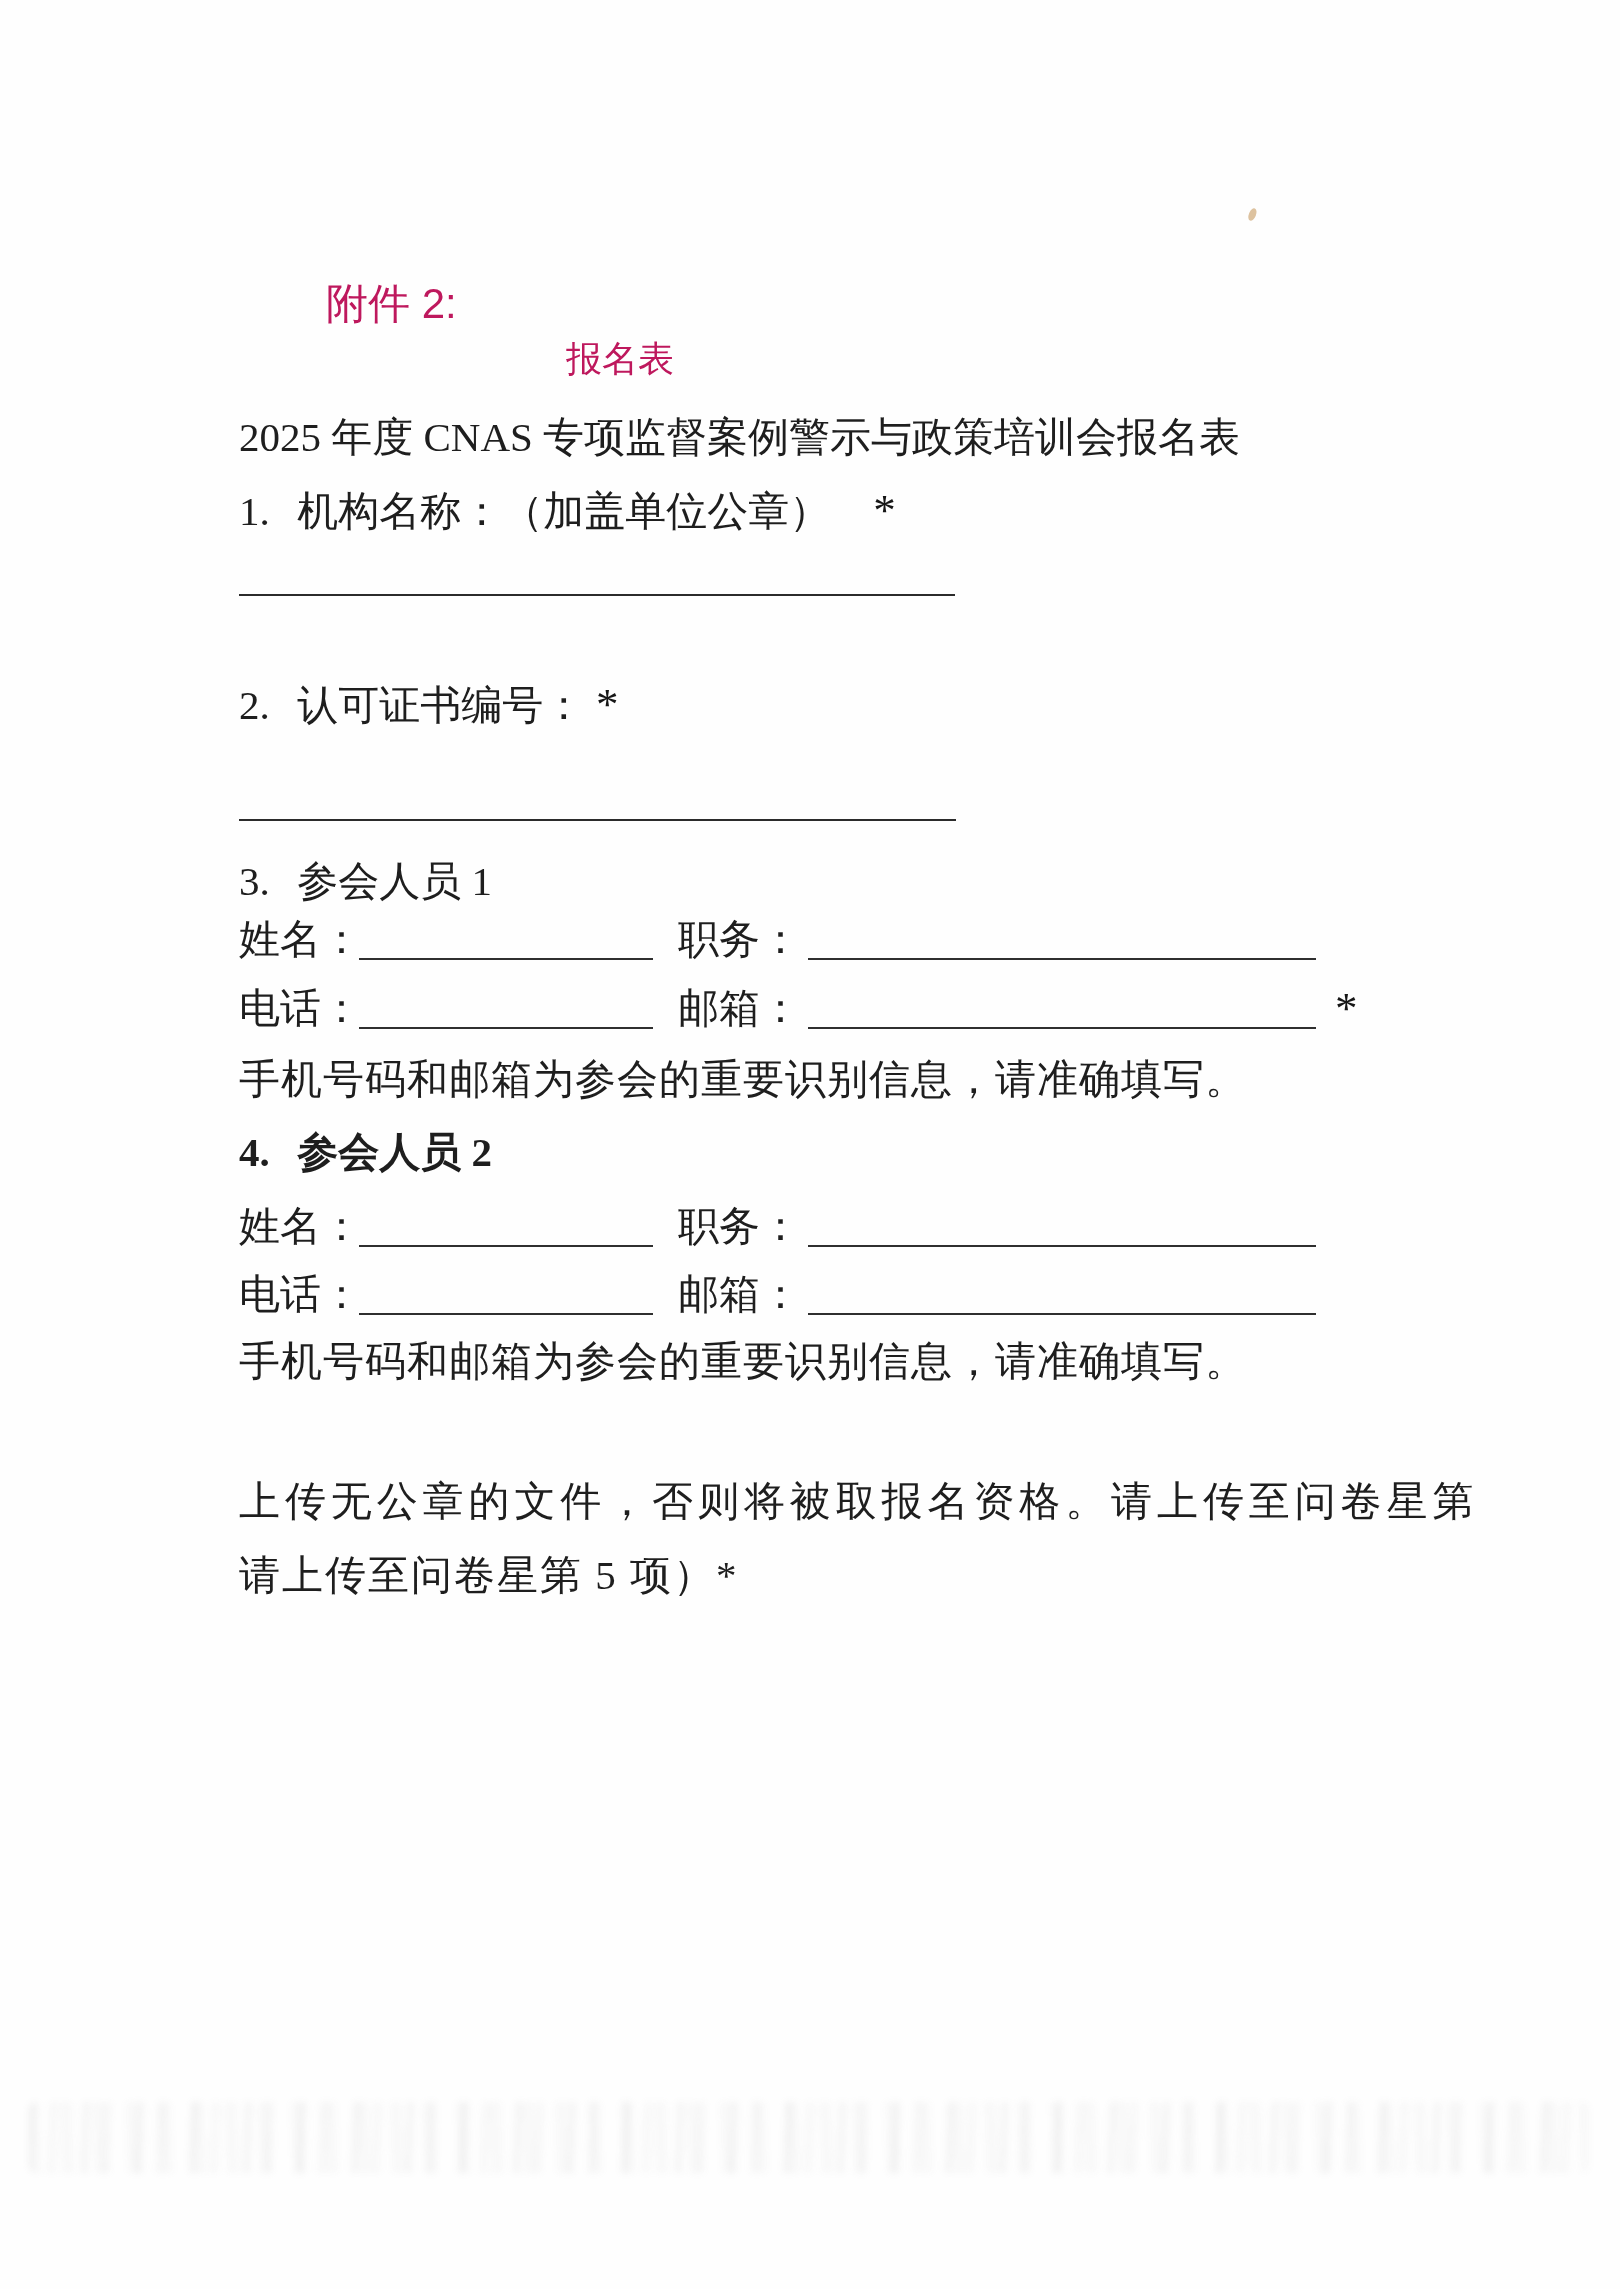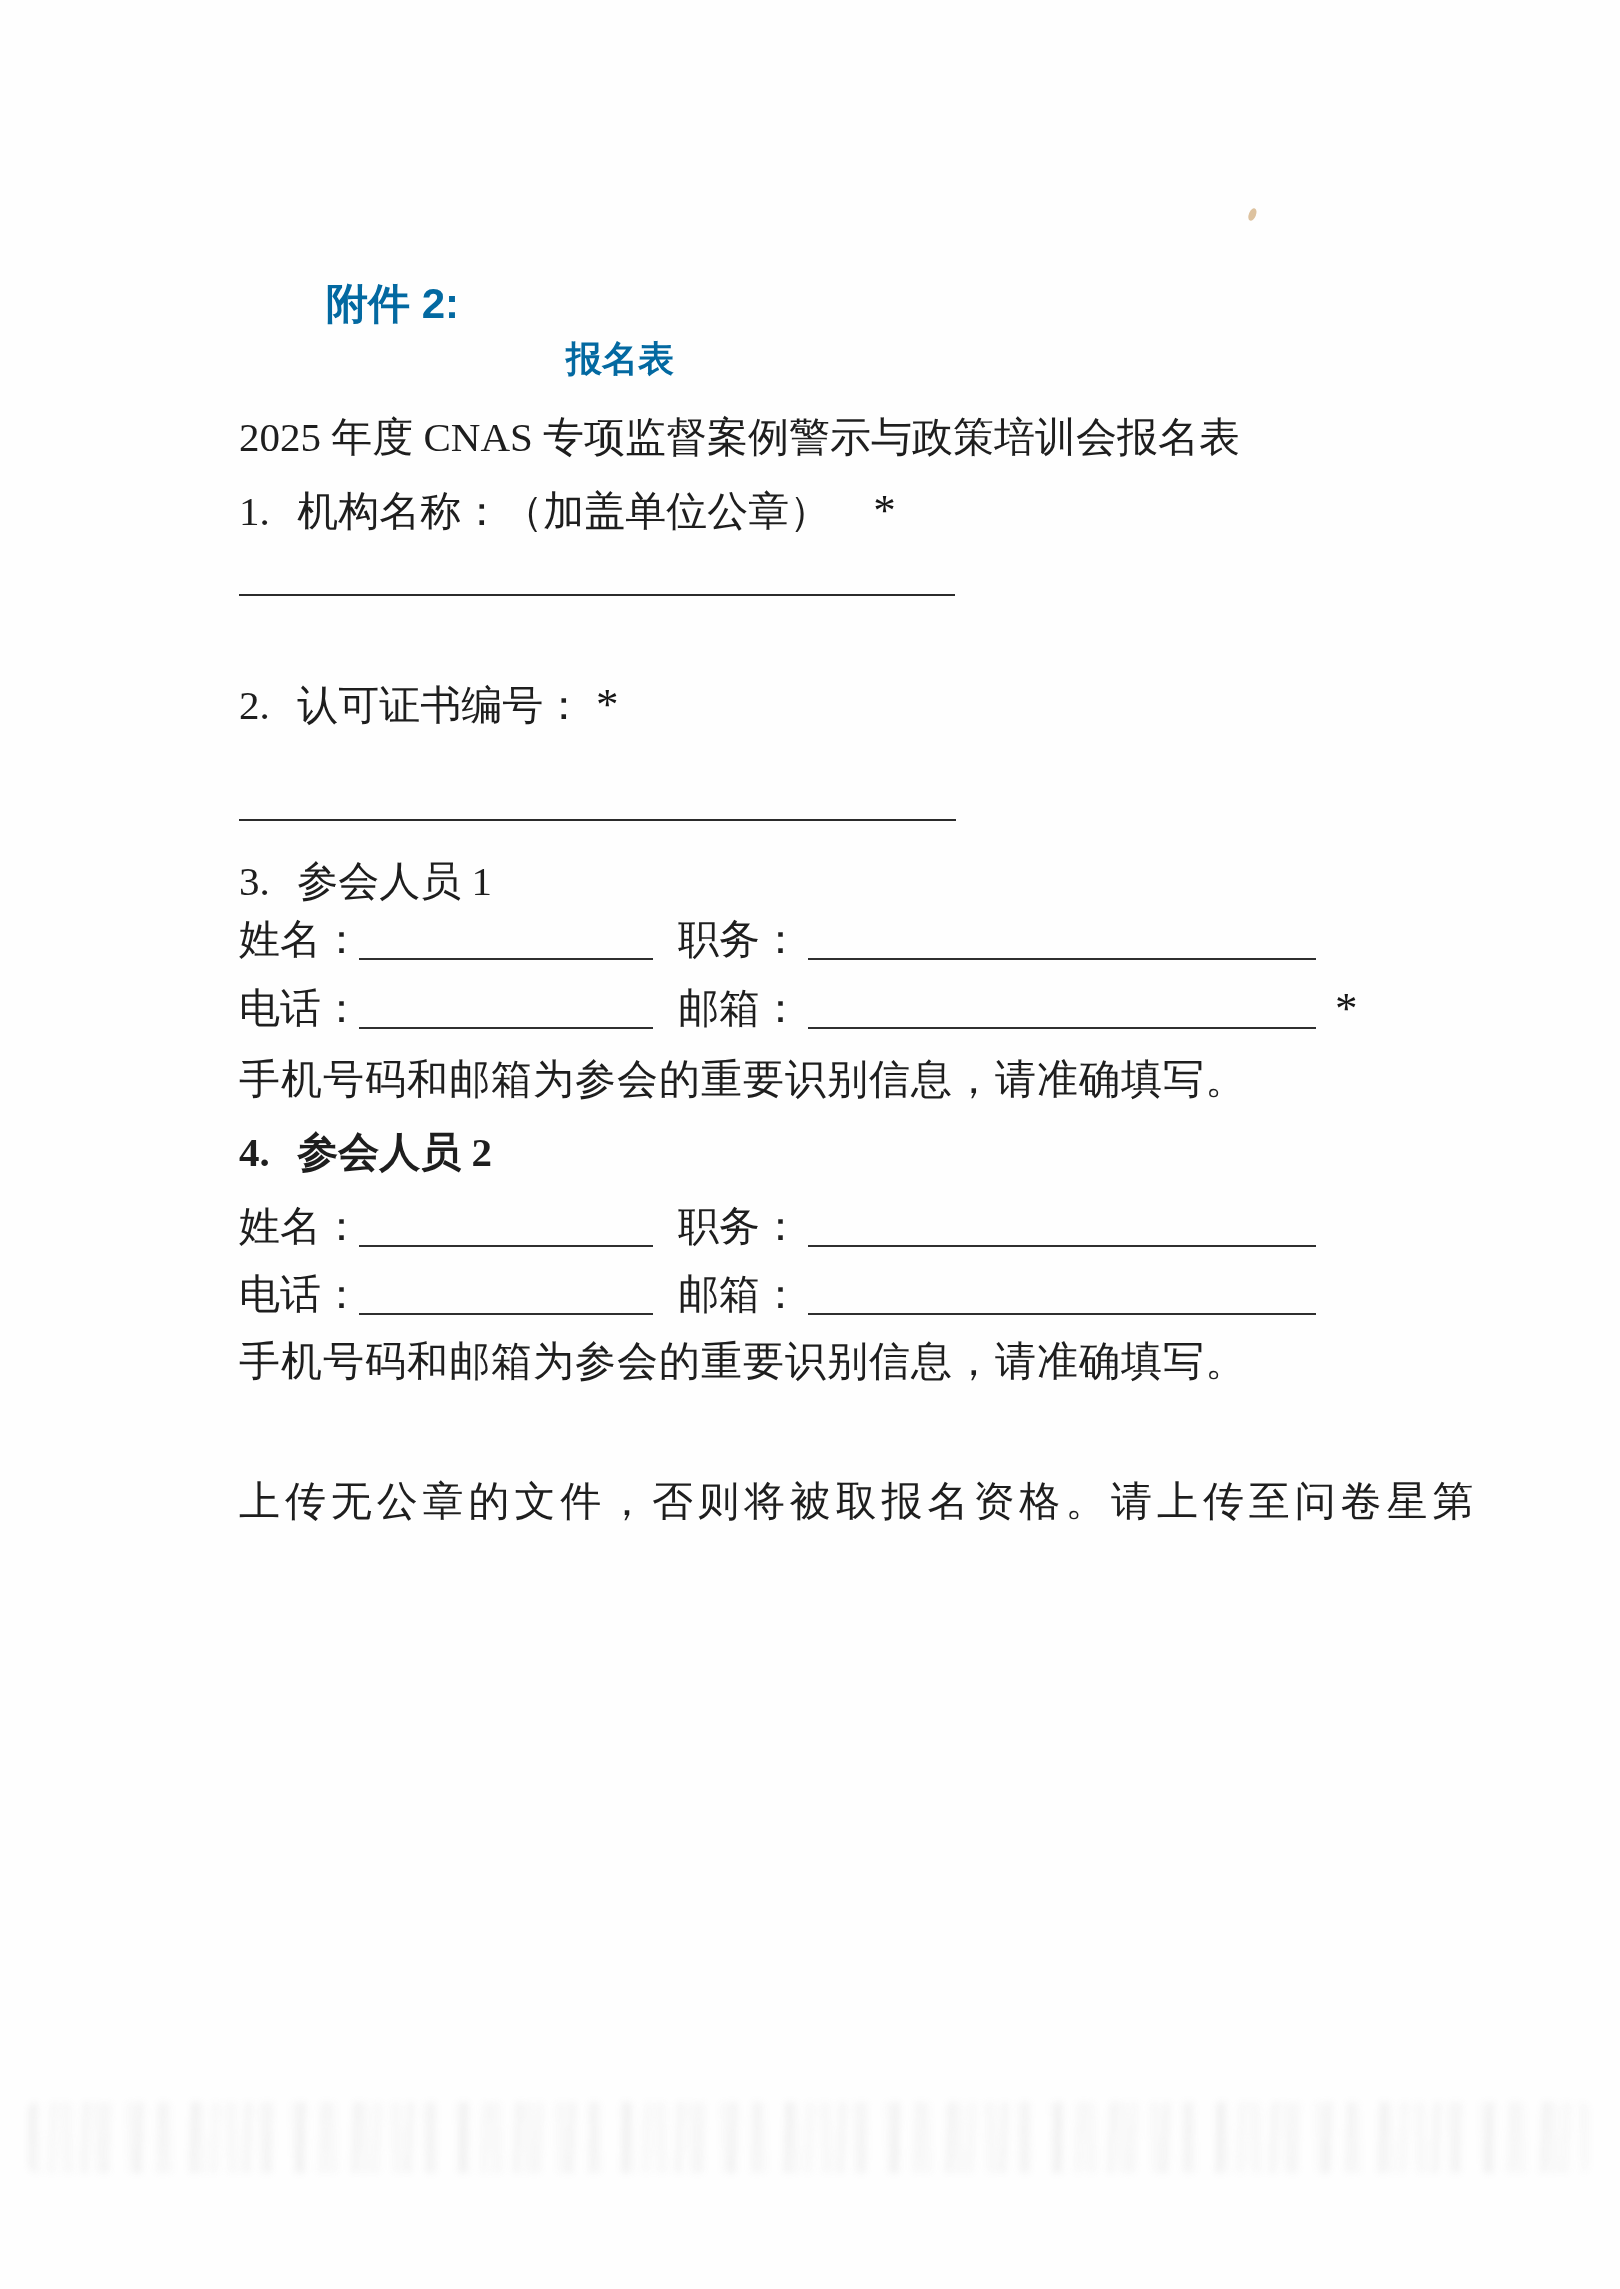--- a/index.html
+++ b/index.html
@@ -12,22 +12,22 @@
     width: 1620px;
     height: 2290px;
     background: #fefefe;
     overflow: hidden;
     font-family: "Liberation Serif", serif;
     color: #1c1c1c;
   }
   .abs { position: absolute; }
   .heading {
     font-family: "Liberation Sans", sans-serif;
-    font-weight: bold;
-    color: #0369a1;
+    font-weight: normal;
+    color: #be185d;
     white-space: nowrap;
   }
   .body-text {
     font-size: 41px;
     line-height: 1.1;
     white-space: nowrap;
     color: #1e1e1e;
   }
   .item-number { display: inline-block; margin-right: 27.4px; }
   .item-number.tight { margin-right: 25.5px; }
@@ -120,17 +120,18 @@
   <div class="abs field-line" style="left:808px; top:1210px; width:508px; height:35px;"></div>
 
   <div class="abs body-text" style="left:239px; top:1272px;">电话：</div>
   <div class="abs field-line" style="left:359px; top:1278px; width:294px; height:35px;"></div>
   <div class="abs body-text" style="left:678px; top:1272px;">邮箱：</div>
   <div class="abs field-line" style="left:808px; top:1278px; width:508px; height:35px;"></div>
 
   <div class="abs body-text note-text" style="left:239px; top:1339px;">手机号码和邮箱为参会的重要识别信息，请准确填写。</div>
 
   <div class="abs body-text p5-line2" style="left:239px; top:1479px;">上传无公章的文件，否则将被取报名资格。请上传至问卷星第</div>
+  <div class="abs body-text p5-line3" style="left:239px; top:1553px;">请上传至问卷星第 5 项）*</div>
 
   <div class="abs bleed-band" style="left:29px; top:2102px; width:1560px; height:71px;"></div>
 
 </div>
 
 
 </body></html>

